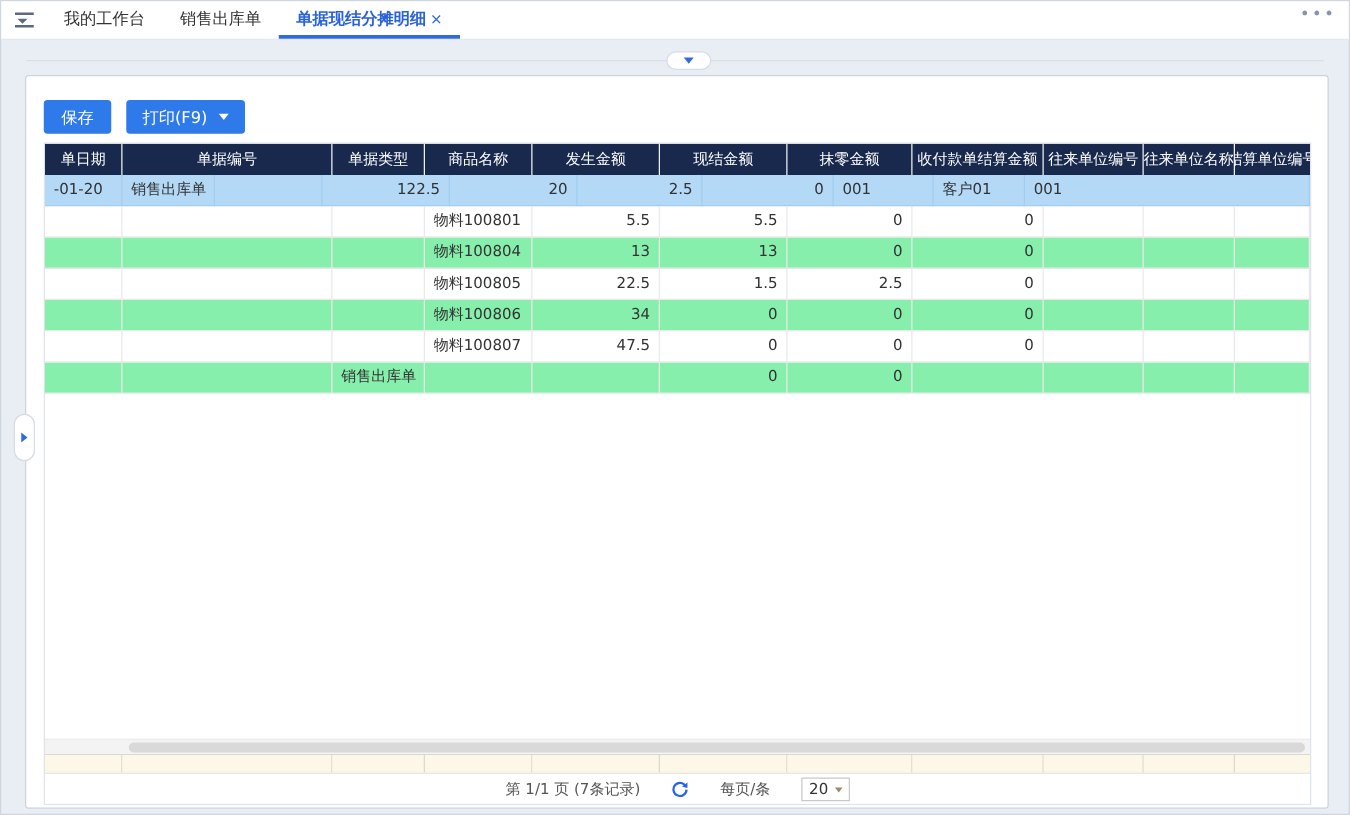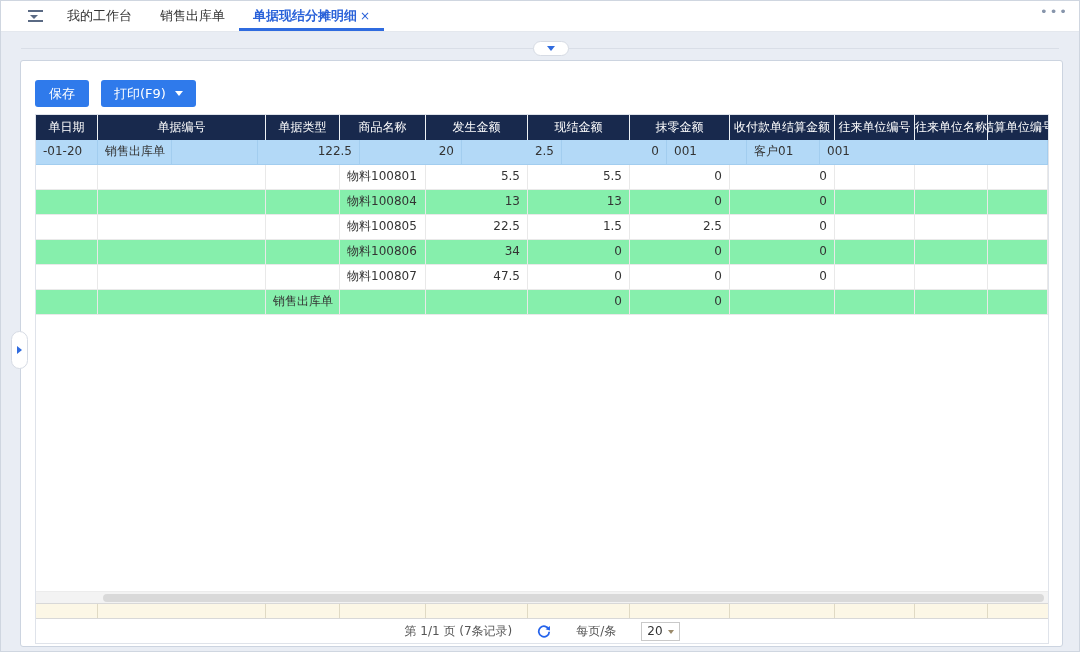--- a/index.html
+++ b/index.html
@@ -4,21 +4,21 @@
 <style>
   * { box-sizing: border-box; }
   html,body { margin:0; padding:0; }
   body {
     width:1080px; height:652px; overflow:hidden; position:relative;
     background:#e9edf4; border:1px solid #cfd6e0;
     font-family:"DejaVu Sans", sans-serif;
   }
   
   .tabbar { height:31px; background:#fff; border-bottom:1px solid #e4e8ee;
-    display:flex; align-items:stretch; padding-left:24px; position:relative; }
+    display:flex; align-items:stretch; padding-left:8px; position:relative; }
   .menu-ic { width:18px; align-self:center; margin:0 8px 0 2px; }
   .tab { font-size:13px; color:#333; padding:0 14px; line-height:29px; cursor:pointer; }
   .tab.active { color:#2a62d9; font-weight:bold; border-bottom:3px solid #2f6bdf; }
   .tab-close { color:#2a62d9; margin-left:3px; font-weight:normal; font-size:12px; }
   .more-dots { position:absolute; right:10px; top:3px; color:#8795ab; font-size:13px;
     letter-spacing:2px; cursor:pointer; }
   
   .hline { position:absolute; left:20px; right:20px; top:47px; height:1px; background:#d9dee7; }
   .pill-top { position:absolute; left:532px; top:40px; width:36px; height:15px; background:#fff;
     border:1px solid #d6dbe4; border-radius:9px; display:flex; align-items:center;

